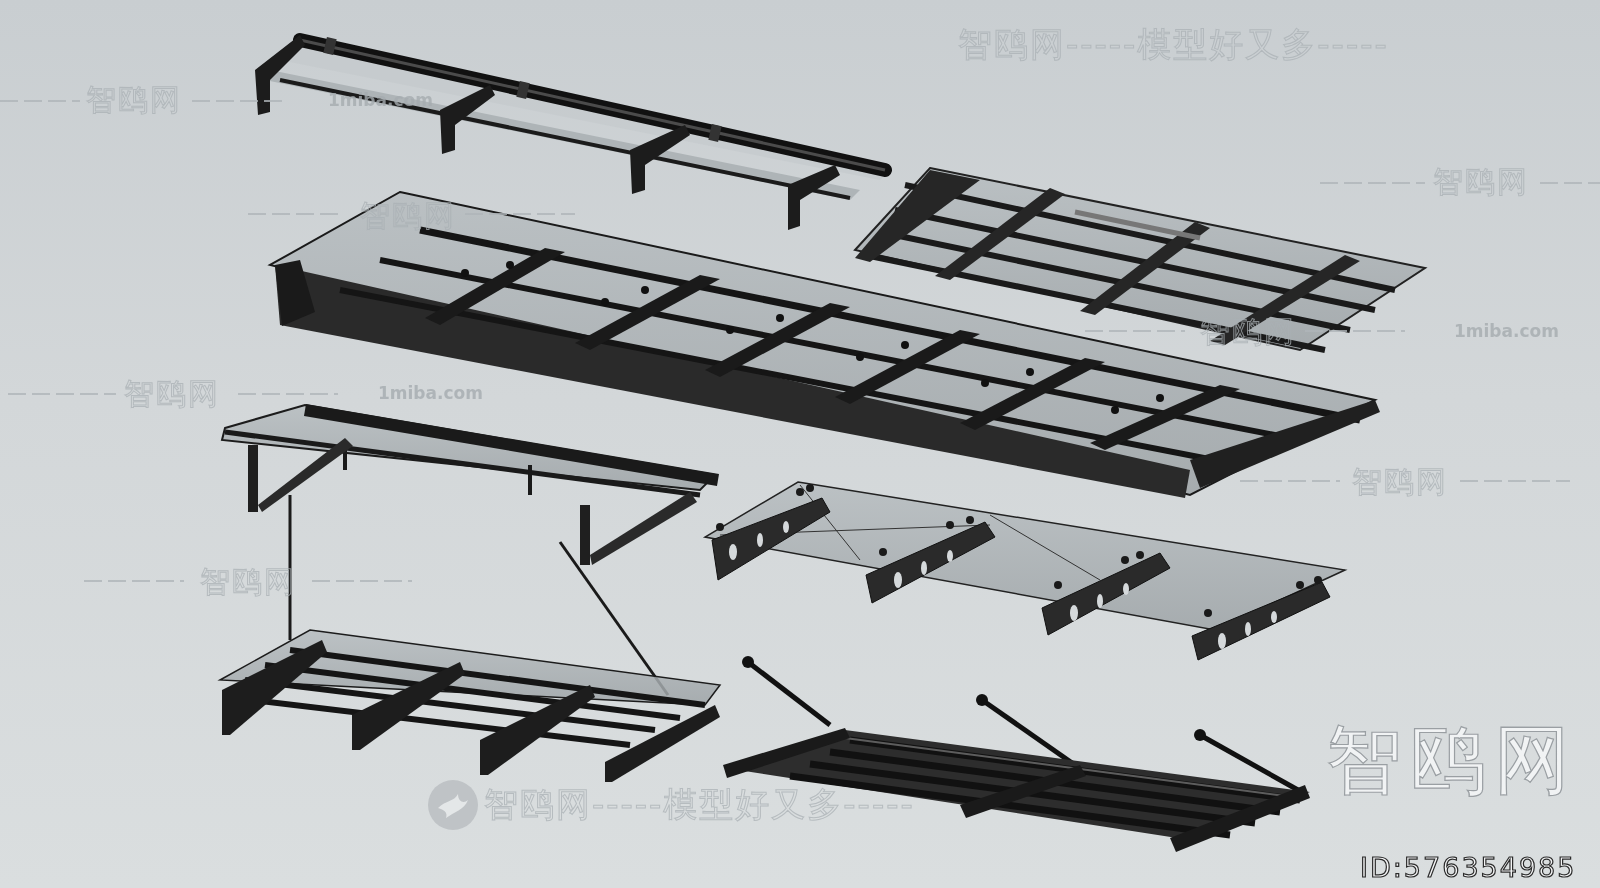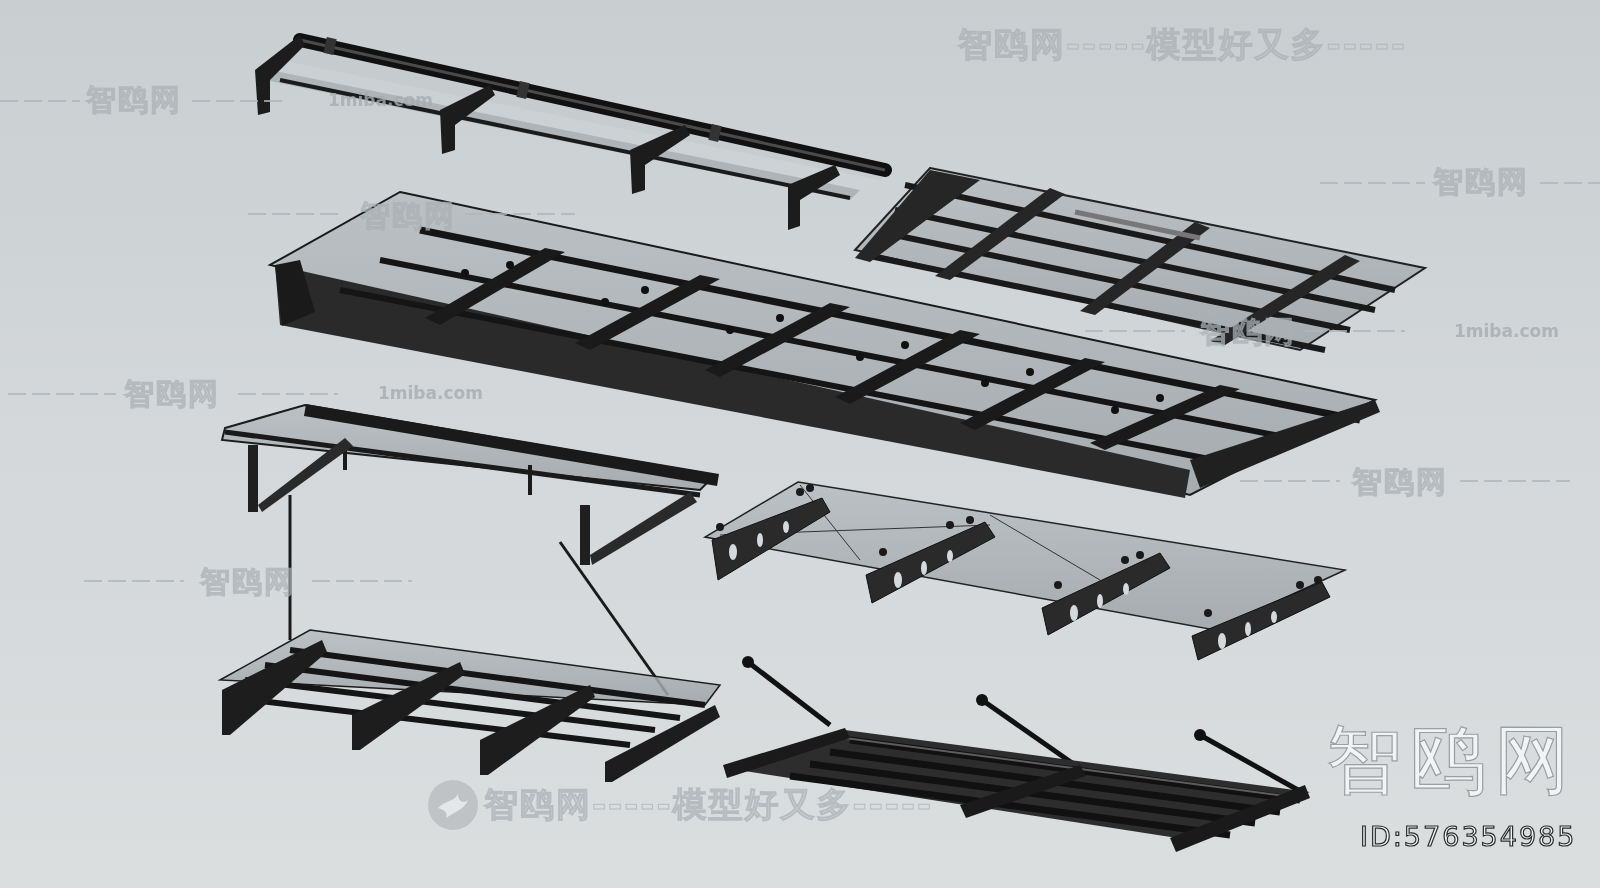--- a/index.html
+++ b/index.html
@@ -7,32 +7,31 @@
       width: 1600px; height: 888px; overflow: hidden; position: relative;
       background: linear-gradient(180deg, #c9ced1 0%, #d3d7d9 45%, #dadedf 100%);
       font-family: "DejaVu Sans", sans-serif;
     }
     #scene { position: absolute; left: 0; top: 0; width: 1600px; height: 888px; }
     .wm {
       position: absolute; white-space: nowrap; color: transparent;
       -webkit-text-stroke: 1px rgba(170,176,180,0.75);
       font-family: "DejaVu Sans", sans-serif; letter-spacing: 2px;
       pointer-events: none;
-      font-weight: bold;
     }
     .wm-small { font-size: 30px; }
     .wm-large { font-size: 34px; }
     .wm-site { position: absolute; color: rgba(165,171,175,0.8); font-size: 17px; font-weight: bold; font-family: "DejaVu Sans", sans-serif; margin-left: 36px; }
     .wm-dash { position: absolute; height: 2px; background: repeating-linear-gradient(90deg, rgba(175,181,185,0.8) 0 18px, transparent 18px 24px); }
     #big-logo {
       position: absolute; left: 1326px; top: 710px; font-size: 76px; color: #f1f3f4;
       -webkit-text-stroke: 1.2px #9a9fa3; letter-spacing: 8px; font-family: "DejaVu Sans", sans-serif;
     }
     #model-id {
-      position: absolute; left: 1360px; top: 821px; font-size: 27px; color: #f4f5f6;
+      position: absolute; left: 1360px; top: 852px; font-size: 27px; color: #f4f5f6;
       -webkit-text-stroke: 1.2px #2b2b2b; letter-spacing: 2px; font-family: "DejaVu Sans", sans-serif;
     }
     #bottom-wm {
       position: absolute; left: 428px; top: 780px; display: flex; align-items: center;
     }
     #bird-logo {
       width: 50px; height: 50px; border-radius: 50%; background: #bfc3c6; margin-right: 6px;
       display: flex; align-items: center; justify-content: center;
     }
   </style>

